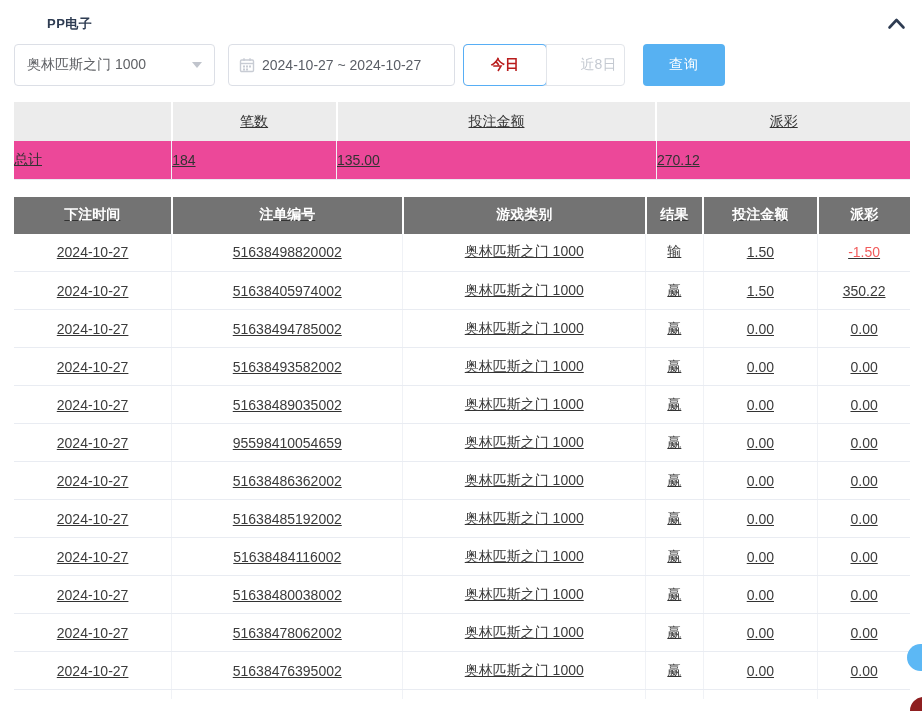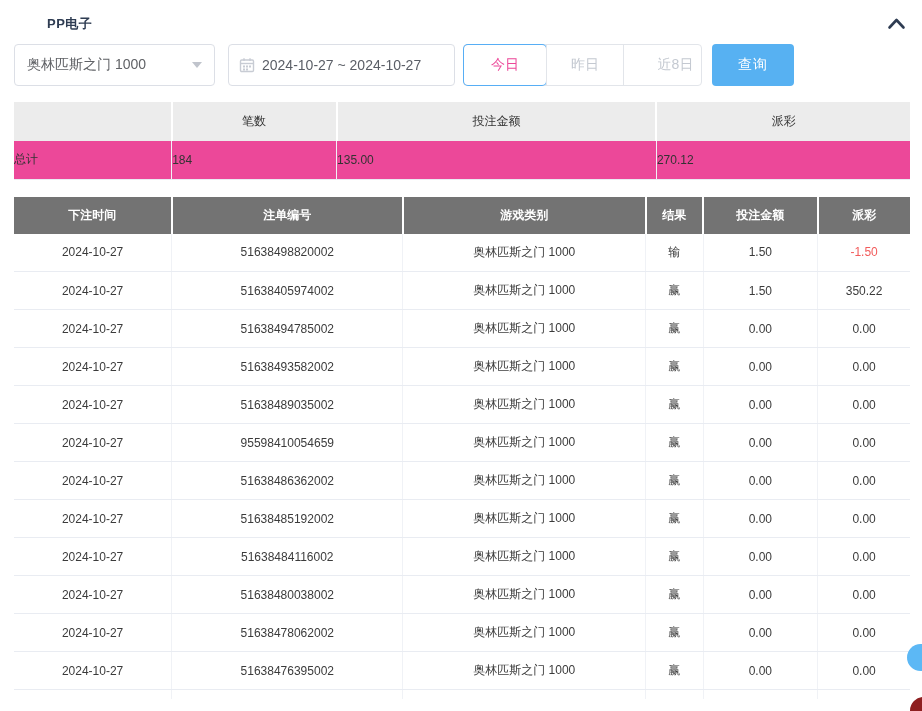--- a/index.html
+++ b/index.html
@@ -40,37 +40,38 @@
     display: flex; margin-left: 8px; height: 42px;
     border: 1px solid #e2e5ea; border-radius: 4px; background: #fff;
   }
   .btn-group button {
     height: 40px; background: transparent; border: none; border-left: 1px solid #e2e5ea;
     font-size: 14px; color: #c4c9d1; cursor: pointer;
     font-family: "Liberation Sans", "DejaVu Sans", sans-serif;
   }
   .btn-group button:first-child { border-left: none; }
   .btn-group button.active {
-    color: #ec4899;
+    color: #b91c1c;
     box-shadow: 0 0 0 1px #57aef5;
     border-radius: 4px;
     border-left-color: transparent;
+    font-weight: bold;
   }
   .btn-today { width: 82px; }
   .btn-yesterday { width: 77px; }
   .btn-last8 { width: 78px; padding-left: 26px; }
   .query-btn {
-    margin-left: 10px; width: 82px; height: 42px;
+    margin-left: 18px; width: 82px; height: 42px;
     background: #57b1f2; color: #fff; border: none; border-radius: 4px;
     font-size: 14px; cursor: pointer; letter-spacing: 1px;
     font-family: "Liberation Sans", "DejaVu Sans", sans-serif;
   }
 
   
-  table { width: 100%; border-collapse: collapse; table-layout: fixed; font-size: 12px; }
+  table { width: 100%; border-collapse: collapse; table-layout: fixed; font-size: 14px; text-decoration: underline; }
 
   .summary-table { margin-top: 16px; }
   .summary-table th {
     background: #ececec; height: 39px; font-weight: normal; color: #333;
     border-right: 2px solid #fff; text-align: center;
   }
   .summary-table th:last-child { border-right: none; }
   .summary-table td {
     background: #ec4899; height: 38px; text-align: left; color: #333;
     border-bottom: 1px solid #e9ecf2; border-right: 1px solid #f0f2f6;
@@ -126,21 +127,20 @@
         <rect x="7" y="8.5" width="2" height="2" fill="#c8ccd4"></rect>
         <rect x="10" y="8.5" width="2" height="2" fill="#c8ccd4"></rect>
         <rect x="4" y="11.5" width="2" height="2" fill="#c8ccd4"></rect>
         <rect x="7" y="11.5" width="2" height="2" fill="#c8ccd4"></rect>
       </svg>
       <span>2024-10-27 ~ 2024-10-27</span>
     </div>
 
     <div class="btn-group">
       <button class="btn-today active">今日</button>
-      <button class="btn-yesterday">昨日</button>
       <button class="btn-last8">近8日</button>
     </div>
 
     <button class="query-btn">查询</button>
   </div>
 
   <table class="summary-table">
     <colgroup>
       <col style="width:17.6%">
         <col style="width:18.4%">

